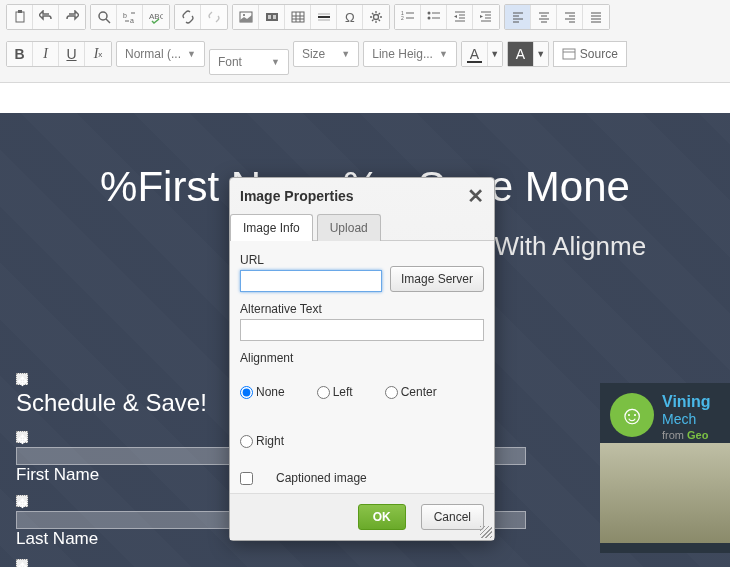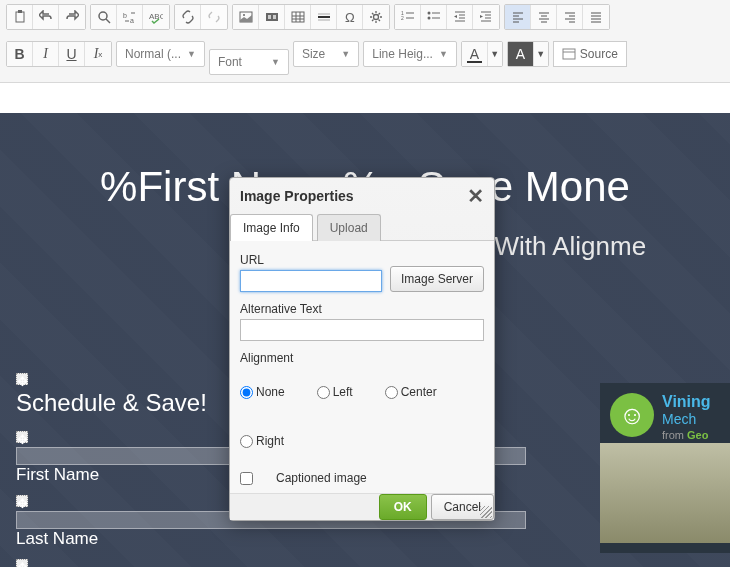--- a/index.html
+++ b/index.html
@@ -54,21 +54,21 @@
 .fld.url-row input { border-color: #6aa8e8; box-shadow: 0 0 3px #6aa8e8; }
 .browse-btn { height: 26px; padding: 0 10px; background: linear-gradient(#fdfdfd,#e8e8e8); border: 1px solid #aaa; border-radius: 3px; cursor: pointer; font-size: 12px; color: #333; box-shadow: inset 0 1px 0 #fff; }
 .size-row { display: flex; gap: 12px; align-items: flex-end; }
 .size-row .sbox { width: 46px; }
 .size-row .sbox input { width: 46px; }
 .size-icons { display: flex; gap: 8px; margin-left: 6px; font-size: 15px; color: #444; padding-bottom: 3px; }
 .align-row { margin-top: 6px; }
 .radios { display: flex; gap: 32px; margin-top: 20px; align-items: center; flex-wrap: wrap; }
 .radios label { display: flex; align-items: center; gap: 3px; font-size: 12px; }
 .chk-row { margin-top: 20px; display: flex; align-items: flex-end; gap: 23px; }
-.dlg-foot { display: flex; justify-content: flex-end; gap: 4px; background: #f0f0f0; border-top: 1px solid #ddd; position:relative;}
+.dlg-foot { display: flex; justify-content: flex-end; gap: 15px; padding: 10px; background: #f0f0f0; border-top: 1px solid #ddd; position:relative;}
 .btn-ok { background: linear-gradient(#8bc34a,#6aaa2a); color: #fff; border: 1px solid #5a9a1a; padding: 5px 14px; border-radius: 3px; font-weight: bold; cursor: pointer; font-size: 12px; }
 .btn-cancel { background: linear-gradient(#fdfdfd,#e8e8e8); border: 1px solid #aaa; padding: 5px 12px; border-radius: 3px; cursor: pointer; font-size: 12px; color: #333; }
 .resize-grip { position:absolute; right:2px; bottom:2px; width:12px; height:12px; background: repeating-linear-gradient(135deg,#999,#999 1px,transparent 1px,transparent 3px);}
 
 svg { display: block; }
 </style>
 </head>
 <body>
 
 <div class="toolbar">

